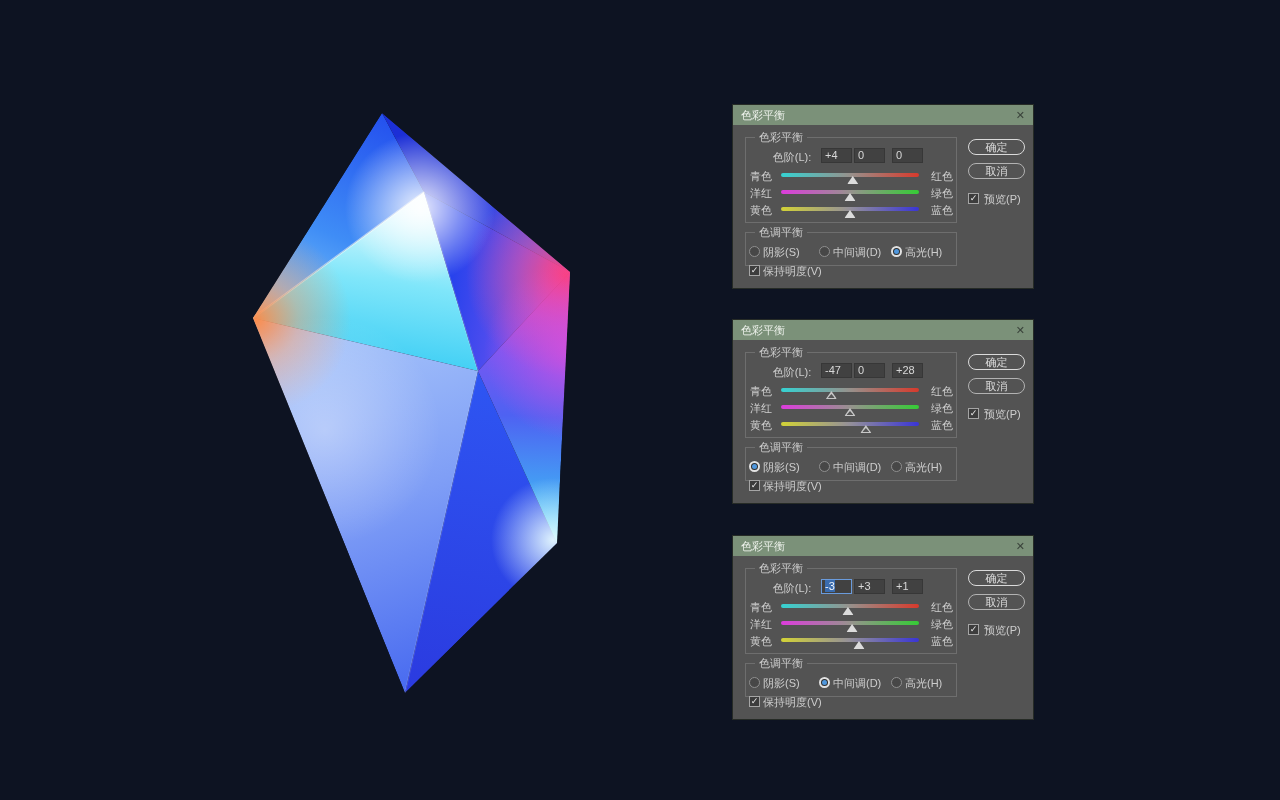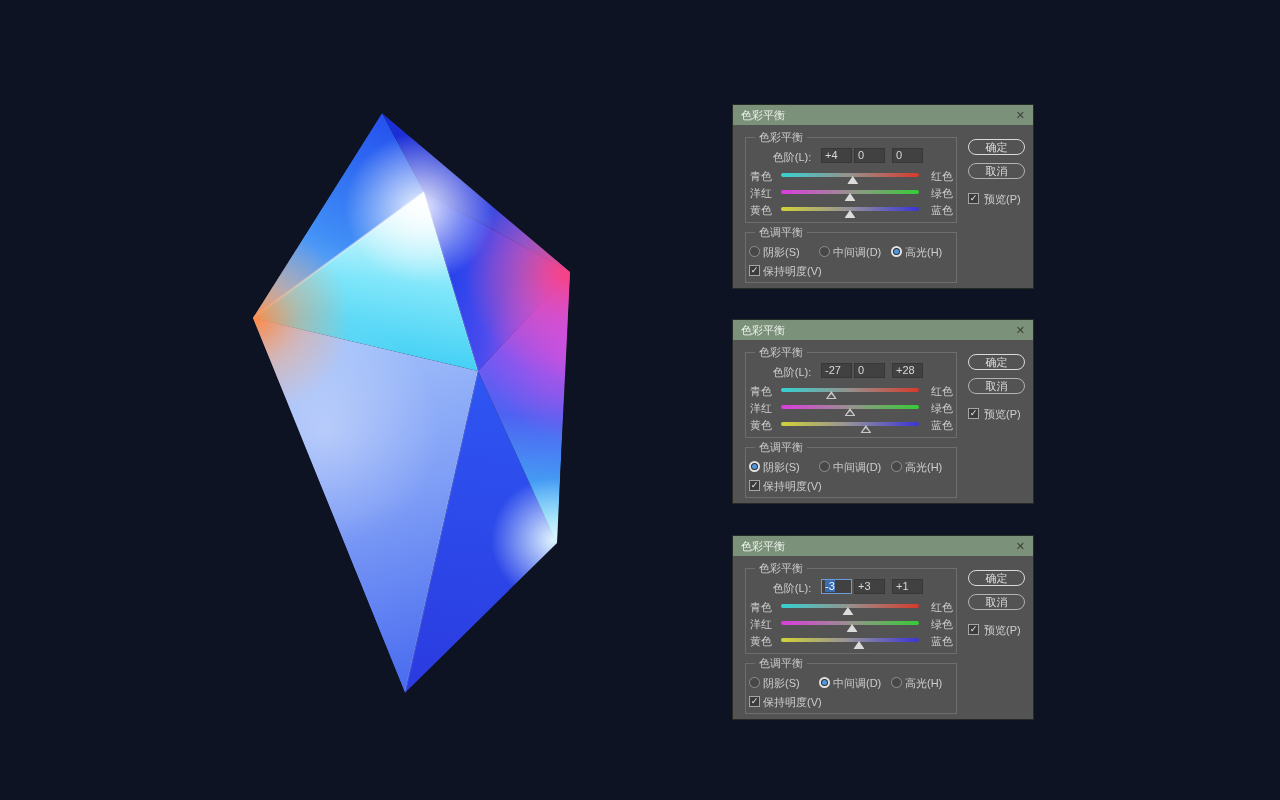--- a/index.html
+++ b/index.html
@@ -20,21 +20,21 @@
   .dialog.d1 { top: 105px; } .dialog.d2 { top: 320px; } .dialog.d3 { top: 536px; }
   .titlebar {
     height: 20px; background: #7b9179; display: flex; align-items: center;
     justify-content: space-between; padding: 0 8px; color: #eef2ec;
   }
   .close { color: #39423a; font-size: 11px; font-weight: bold; cursor: default; }
   .dbody { position: relative; height: 163px; }
 
   .group { position: absolute; border: 1px solid #6e6e6e; }
   .g1 { left: 12px; top: 12px; width: 212px; height: 86px; }
-  .g2 { left: 12px; top: 107px; width: 212px; height: 51px; }
+  .g2 { left: 12px; top: 107px; width: 212px; height: 34px; }
   .group-label {
     position: absolute; top: -7px; left: 9px; background: #535353;
     padding: 0 4px; line-height: 13px; color: #cdcdcd; white-space: nowrap;
   }
 
   .lvl-label { position: absolute; left: 20px; top: 12px; width: 52px; text-align: center; }
   .field {
     position: absolute; top: 10px; width: 31px; height: 15px;
     background: #414141; border: 1px solid #373737;
     color: #d8d8d8; line-height: 13px; padding: 0 3px; overflow: hidden;
@@ -234,21 +234,21 @@
 
   <div class="dialog d2 hollow">
     <div class="titlebar">
       <span>色彩平衡</span>
       <span class="close">✕</span>
     </div>
     <div class="dbody">
       <div class="group g1">
         <span class="group-label">色彩平衡</span>
         <span class="lvl-label">色阶(L):</span>
-        <div class="field p0"><span>-27</span></div>
+        <div class="field p0"><span>-47</span></div>
         <div class="field p1"><span>0</span></div>
         <div class="field p2"><span>+28</span></div>
         <div class="srow r0">
           <span class="sl-left">青色</span>
           <div class="track t-cr">
             <div class="thumb" style="left: 36.5%;">
                 <i></i>
               </div>
           </div>
           <span class="sl-right">红色</span>

